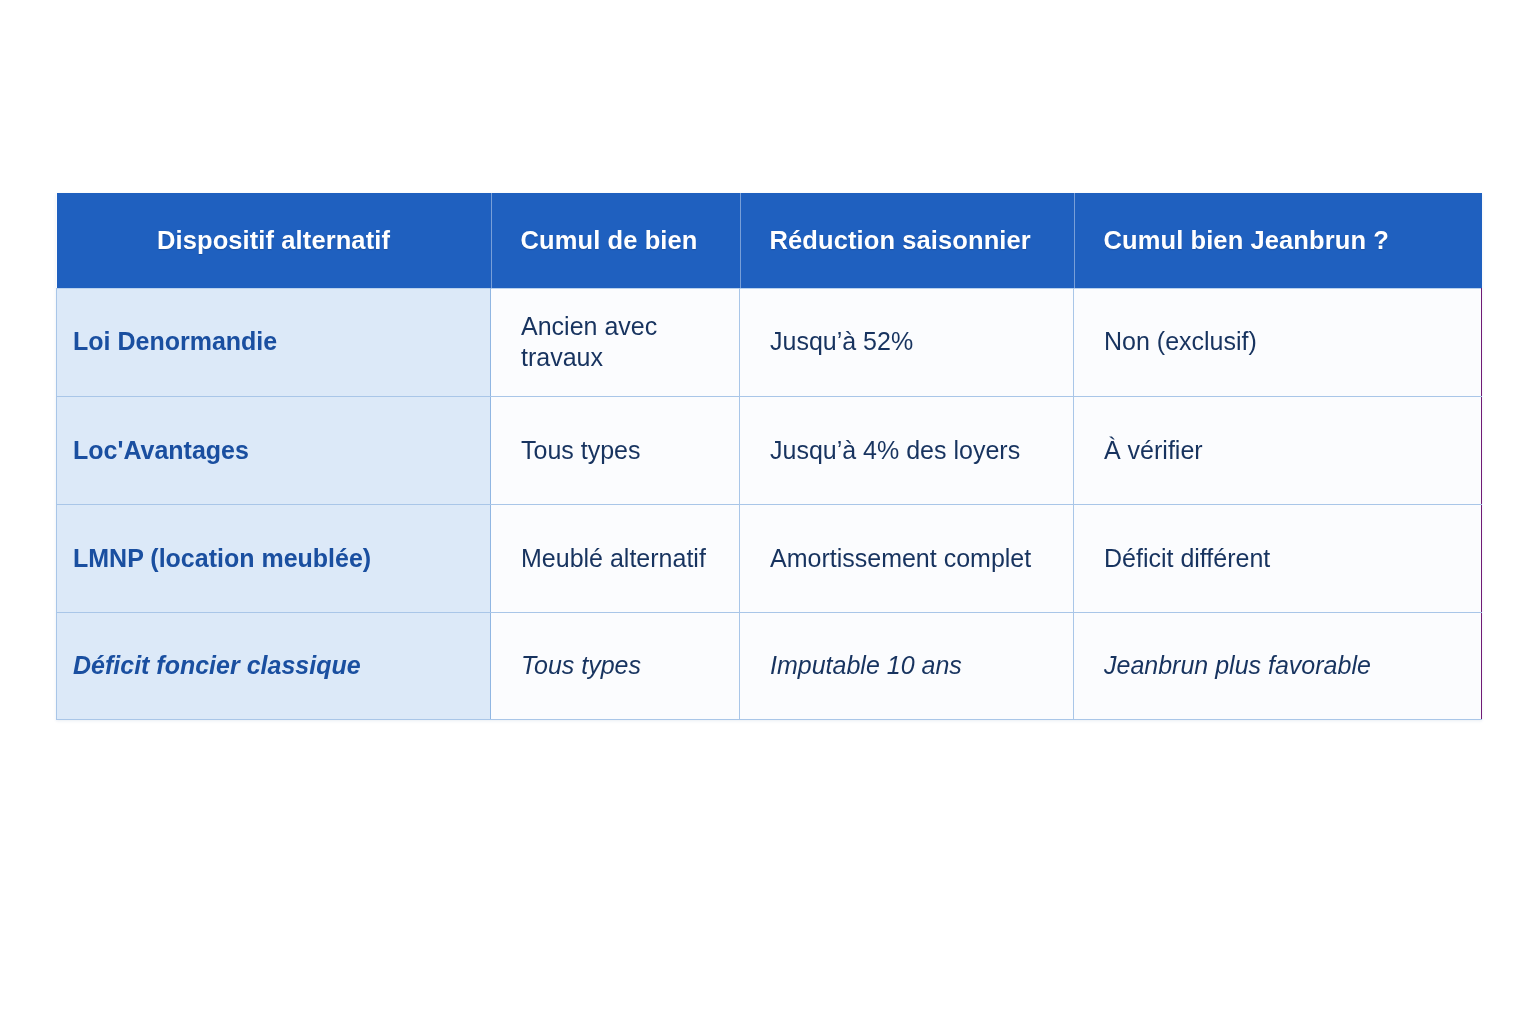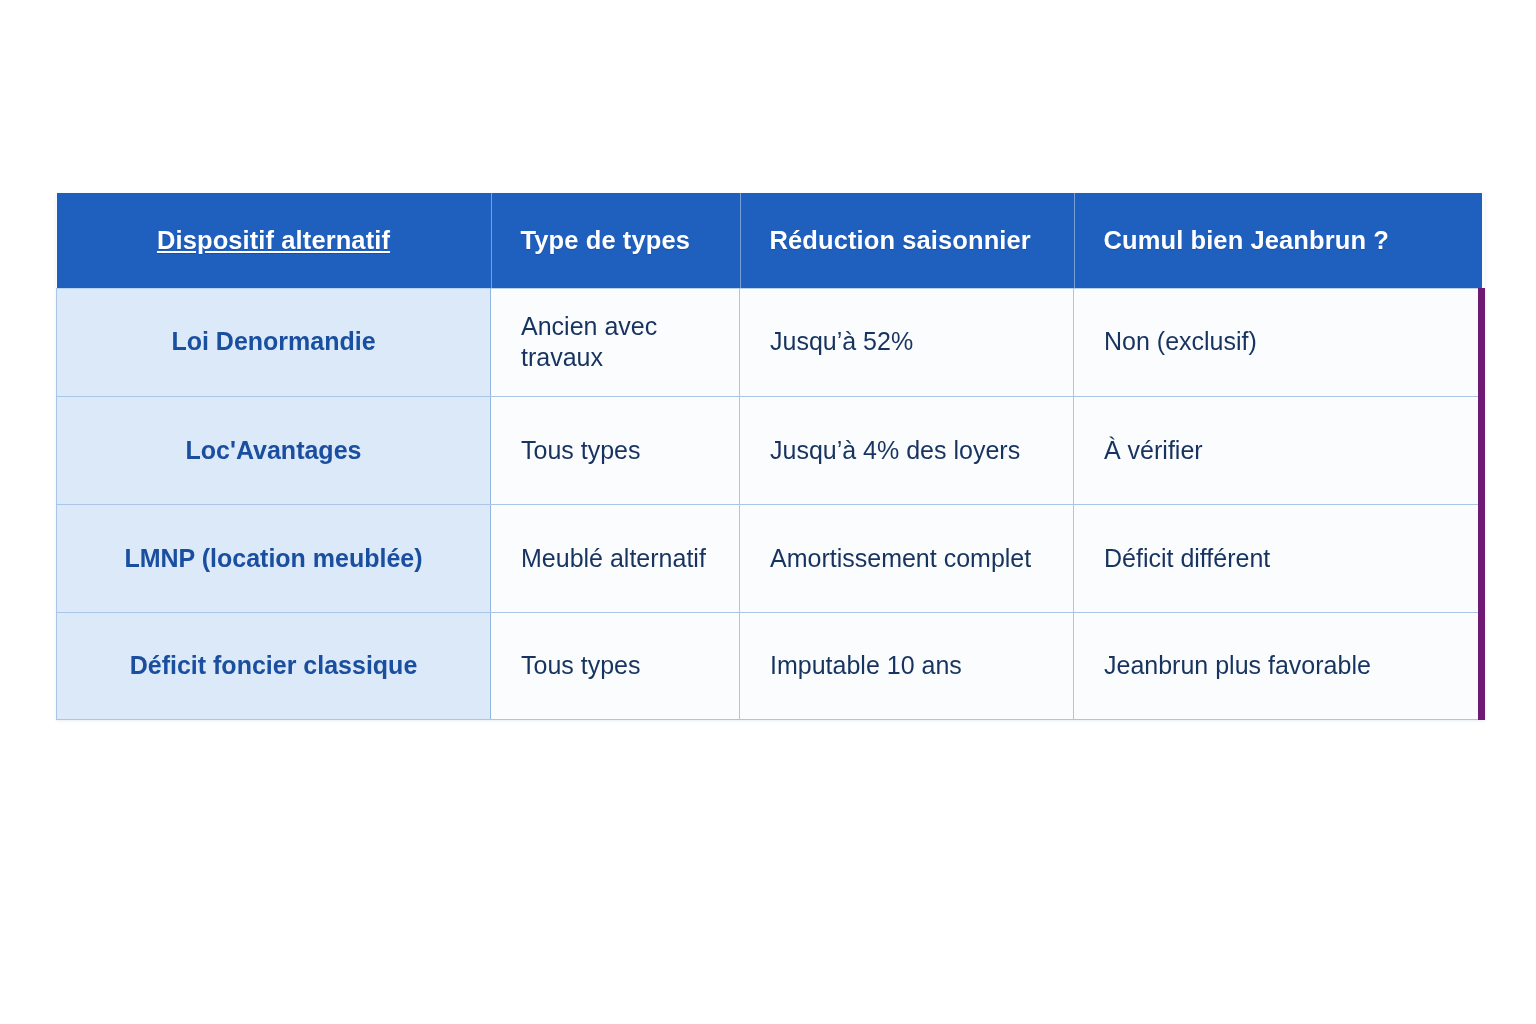--- a/index.html
+++ b/index.html
@@ -51,47 +51,45 @@
     text-align: left;
     padding: 0 0 0 30px;
     vertical-align: middle;
     border: none;
     white-space: nowrap;
     text-shadow: 0 1px 1px rgba(10,40,90,0.28);
   }
   thead th.col-first {
     text-align: center;
     padding-left: 0;
-    text-decoration: underline;
   }
   thead th + th {
     box-shadow: inset 1px 0 0 rgba(255,255,255,0.40);
   }
 
   
   tbody tr { height: 107px; }
-  tbody tr:last-child { height: 106px; }
+  tbody tr:last-child { height: 106px; font-style: italic; }
 
   tbody td {
     font-size: 25px;
     color: #17335f;
     vertical-align: middle;
     padding: 0 14px 0 30px;
     border-right: 1px solid #a9c6e8;
     border-bottom: 1px solid #a9c6e8;
     background: #fbfcfe;
     line-height: 1.25;
   }
-  tbody td:last-child { border-right: 7px solid #701a75; }
+  tbody td:last-child { border-right: 1px solid #701a75; }
 
   tbody td.col-first {
     background: #dce9f8;
     color: #1a4fa0;
     font-weight: bold;
-    text-align: center;
     padding: 0 16px;
     border-left: 1px solid #a9c6e8;
     border-right: 1px solid #90b6e2;
   }
 
   tbody tr:first-child td { border-top: 1px solid #b9d2ee; }
 </style>
 </head>
 <body>
 
@@ -99,21 +97,21 @@
   <table class="cmp">
     <colgroup>
       <col class="c1">
         <col class="c2">
         <col class="c3">
         <col class="c4">
     </colgroup>
     <thead>
       <tr>
         <th class="col-first">Dispositif alternatif</th>
-        <th>Type de types</th>
+        <th>Cumul de bien</th>
         <th>Réduction saisonnier</th>
         <th>Cumul bien Jeanbrun ?</th>
       </tr>
     </thead>
     <tbody>
       <tr>
         <td class="col-first">Loi Denormandie</td>
         <td>Ancien avec travaux</td>
         <td>Jusqu’à 52%</td>
         <td>Non (exclusif)</td>

